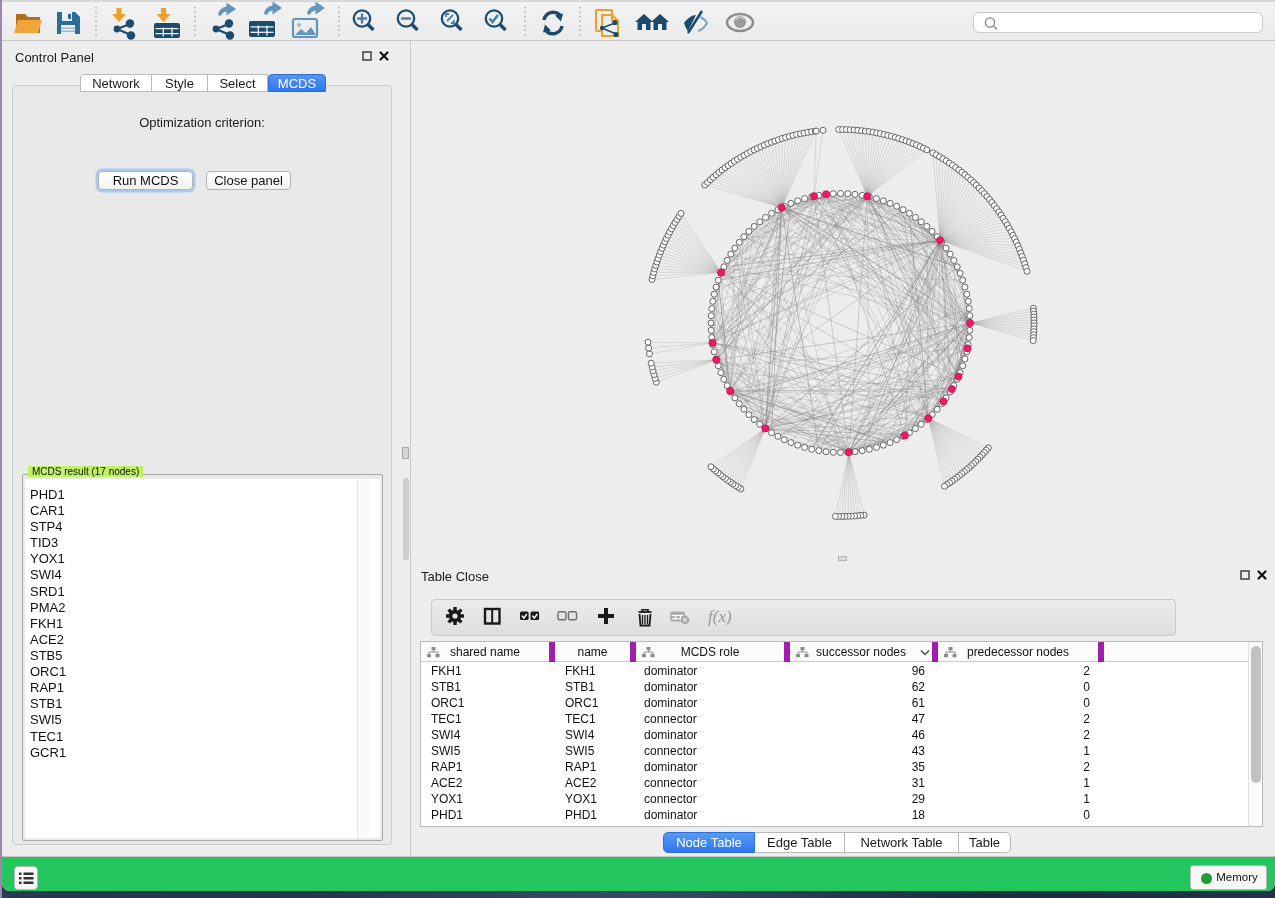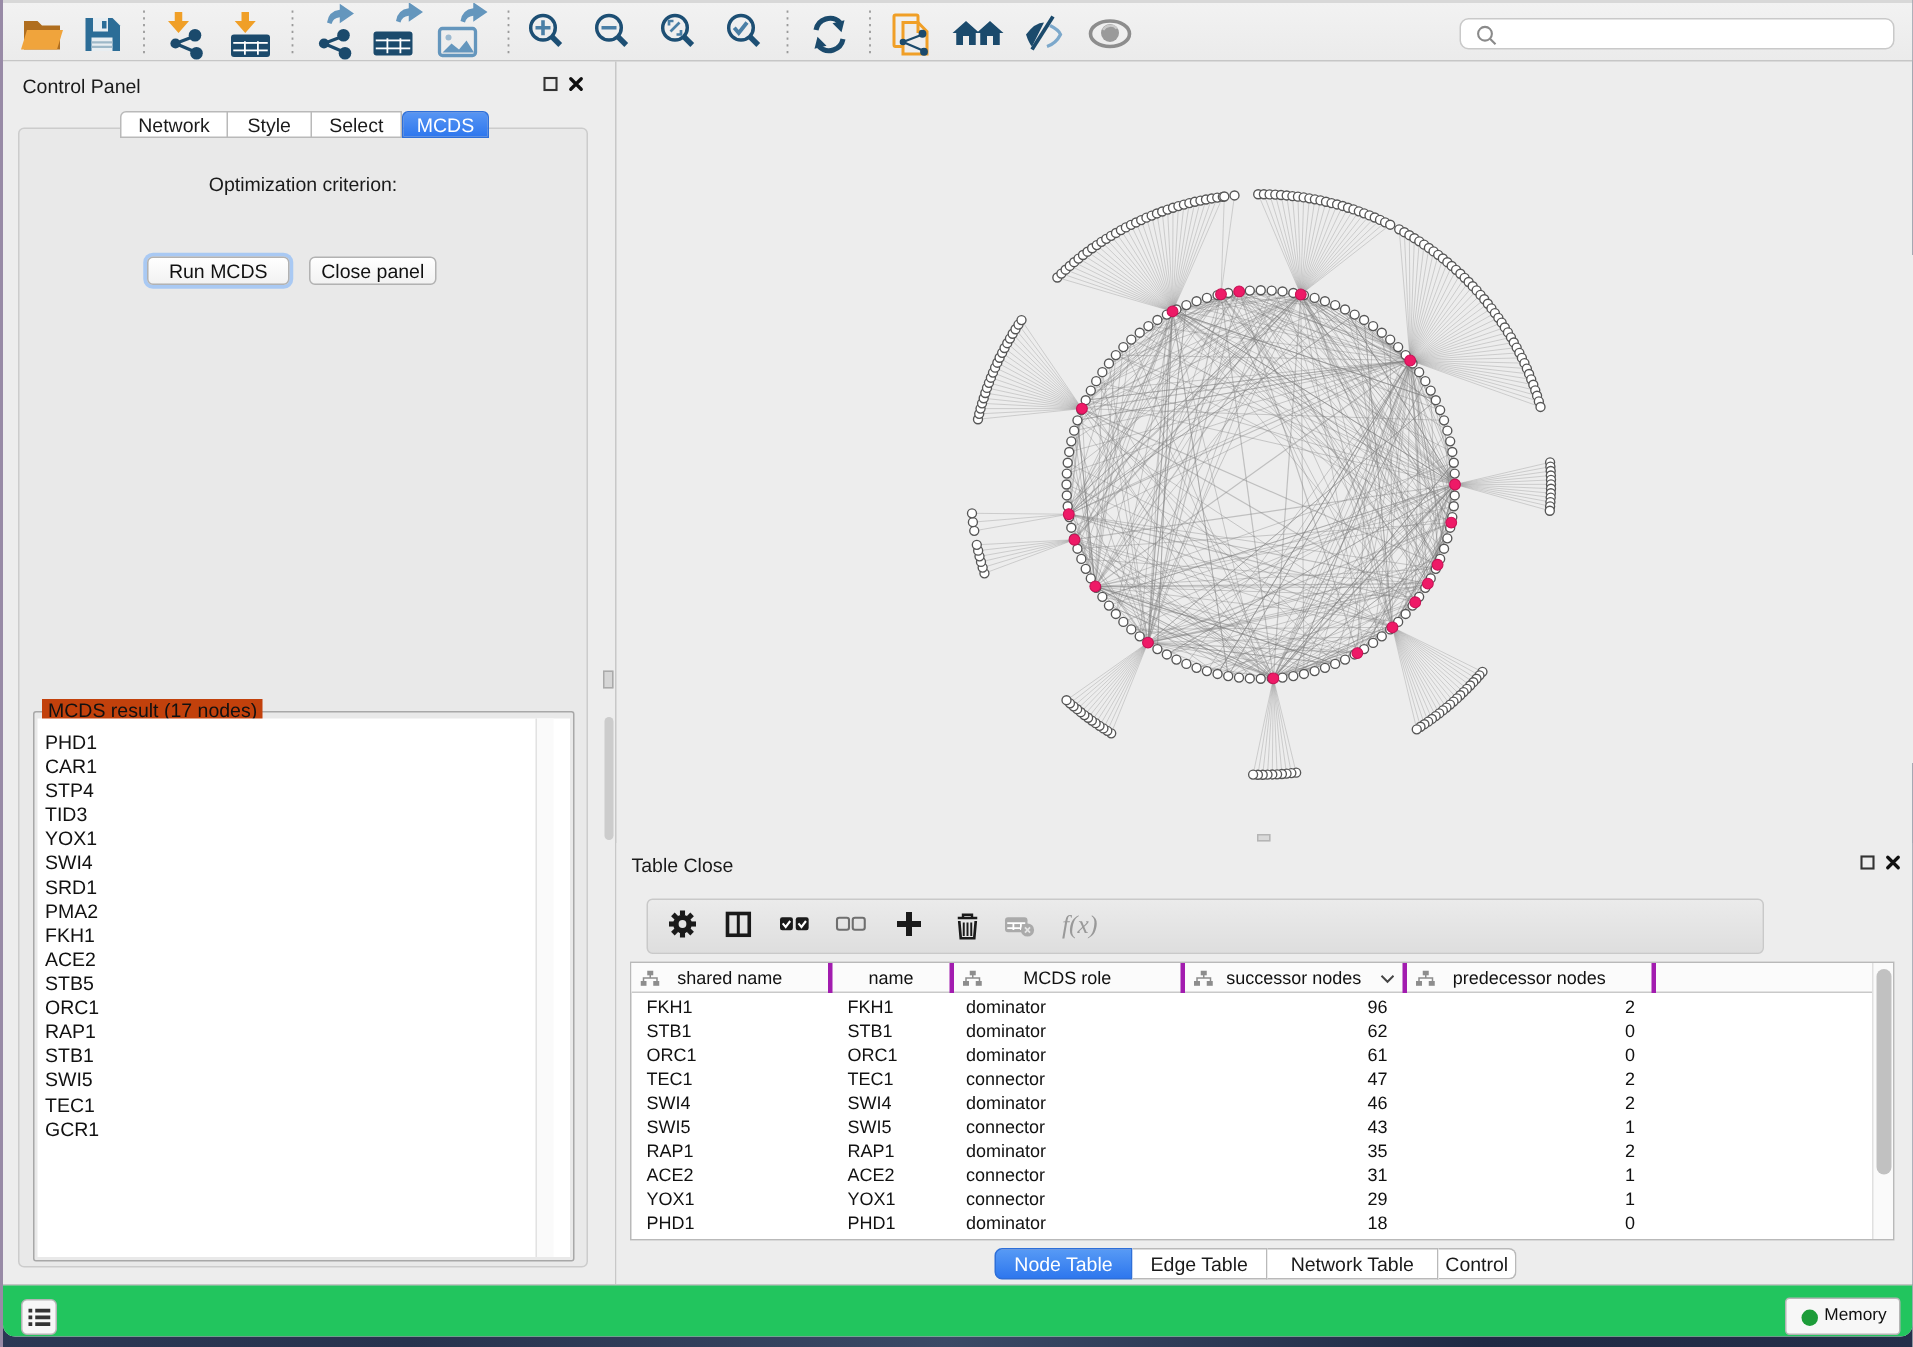--- a/index.html
+++ b/index.html
@@ -10,39 +10,39 @@
 .abs{position:absolute}
 .t13{font-size:13px;color:#1a1a1a}
 #cp{position:absolute;left:0;top:41px;width:398px;height:815px;background:#ededed}
 #cp-box{position:absolute;left:10px;top:44px;width:380px;height:760px;background:#e9e9e9;border:1px solid #cccccc;border-radius:4px}
 .tab{position:absolute;top:33px;height:18px;z-index:5;background:#fff;border:1px solid #b9b9b9;text-align:center;font-size:13px;color:#1a1a1a;line-height:18px}
 #tab-mcds{background:linear-gradient(#5795f3,#2e77ee);color:#fff;border-color:#2e6fd8;border-radius:4px 4px 0 0}
 #dropdown{position:absolute;left:34px;top:52px;width:313px;height:20px;background:#fff;border:1px solid #b2b2b2;border-radius:4px;font-size:13px;color:#111;text-align:center;line-height:18px;padding-right:20px}
 #spin{position:absolute;right:-1px;top:-1px;width:20px;height:20px;background:linear-gradient(#6aa9f8,#2e77ee);border-radius:0 4px 4px 0}
 .btn{position:absolute;top:85px;height:19px;background:linear-gradient(#ffffff,#f2f2f2);border:1px solid #b2b2b2;border-radius:4px;font-size:13px;color:#111;text-align:center;line-height:17px}
 #groupbox{position:absolute;left:9px;top:388px;width:361px;height:367px;border:1px solid #a8a8a8;border-radius:2px}
-#gb-label{position:absolute;left:5px;top:-9px;background:#c2410c;padding:0 4px;font-size:13px;color:#111}
+#gb-label{position:absolute;left:5px;top:-9px;background:#bef264;padding:0 4px;font-size:10px;color:#111}
 #gb-list{position:absolute;left:2px;top:4px;width:355px;height:359px;background:#fff}
 #gb-sb{position:absolute;right:13px;top:4px;width:12px;height:359px;background:#fafafa;border-left:1px solid #e2e2e2}
 .li{position:absolute;left:5px;font-size:13px;color:#111}
 #statusbar{position:absolute;left:0;top:856px;width:1273px;height:35px;background:#22c55e;border-top:1px solid #c4c4c4}
 #listbtn{position:absolute;left:12px;top:9px;width:24px;height:24px;background:#f7f7f7;border:1px solid #b5b5b5;border-radius:4px}
 #membtn{position:absolute;left:1188px;top:8px;width:77px;height:25px;background:#f7f7f7;border:1px solid #b5b5b5;border-radius:3px;font-size:11.5px;color:#111;line-height:23px;text-align:center;padding-left:17px}
 #memdot{position:absolute;left:10px;top:7px;width:11px;height:11px;border-radius:50%;background:#1d9c39}
 #vline{position:absolute;left:408px;top:41px;width:1px;height:815px;background:#c8c8c8}
 #netpanel{position:absolute;left:409px;top:41px;width:864px;height:514px;background:#ededed}
 #titlebar{position:absolute;left:0;top:2px;width:864px;height:21px;background:linear-gradient(#f6f6f6,#d3d3d3);border-top:1px solid #cfcfcf;border-bottom:1px solid #9d9d9d;border-radius:3px 0 0 0}
 #nettitle{position:absolute;width:100%;text-align:center;top:3px;font-size:12.5px;font-weight:bold;color:#333}
 .tl{position:absolute;top:4px;width:11px;height:11px;border-radius:50%}
 #canvas{position:absolute;left:0;top:24px;width:864px;height:490px;background:#fff}
 #tablepanel{position:absolute;left:409px;top:562px;width:864px;height:294px;background:#ededed}
 #tp-toolbar{position:absolute;left:20px;top:37px;width:745px;height:37px;background:linear-gradient(#ebebeb,#dedede);border:1px solid #c9c9c9;border-radius:4px}
 #tbl{position:absolute;left:9px;top:79px;width:843px;height:186px;background:#fff;border:1px solid #b9b9b9}
 #tbl-head{position:absolute;left:0;top:0;width:841px;height:20px;background:#fbfbfb;border-bottom:1px solid #c9c9c9}
-.th{position:absolute;top:0;height:20px;font-size:12px;color:#111;text-align:center;line-height:20px;border-right:3px solid #a21caf}
+.th{position:absolute;top:0;height:20px;font-size:12px;color:#111;text-align:center;line-height:20px;border-right:6px solid #a21caf}
 .td{position:absolute;font-size:12px;color:#111;height:16px;line-height:16px}
 .bt{position:absolute;top:270px;height:21px;background:#fff;border:1px solid #b9b9b9;font-size:13px;color:#1a1a1a;text-align:center;line-height:19px}
 #bt-node{background:linear-gradient(#579af5,#2e77ee);color:#fff;border-color:#2e6fd8;border-radius:5px 0 0 5px}
 #tbl-sb{position:absolute;right:0px;top:0px;width:14px;height:184px;background:#fafafa;border-left:1px solid #e0e0e0}
 #tbl-thumb{position:absolute;left:1.5px;top:4px;width:10px;height:137px;background:#c1c1c1;border-radius:5px}
 </style></head><body>
 <div id="wp-left"></div>
 <div id="win">
 <div id="toolbar">
       <svg class="abs" style="left:0;top:0" width="1273" height="41">
@@ -1271,21 +1271,21 @@
         <div class="td" style="left:223px;top:165px">dominator</div>
         <div class="td" style="left:369px;width:135px;top:165px;text-align:right">18</div>
         <div class="td" style="left:517px;width:152px;top:165px;text-align:right">0</div>
         <div id="tbl-sb">
           <div id="tbl-thumb"></div>
         </div>
       </div>
 <div class="bt" id="bt-node" style="left:252px;width:92px">Node Table</div>
       <div class="bt" style="left:344px;width:90px;border-left:none">Edge Table</div>
       <div class="bt" style="left:434px;width:114px;border-left:none">Network Table</div>
-      <div class="bt" style="left:548px;width:52px;border-left:none;border-radius:0 5px 5px 0">Control</div>
+      <div class="bt" style="left:548px;width:52px;border-left:none;border-radius:0 5px 5px 0">Table</div>
 </div>
 <div class="abs" style="left:836px;top:556px;width:9px;height:5px;background:#d9d9d9;border:1px solid #b5b5b5"></div>
 <div id="statusbar">
       <div id="listbtn"><svg width="22" height="22">
           <g fill="#333">
             <rect x="4" y="5.5" width="2.5" height="2.5"></rect>
             <rect x="8.5" y="5.5" width="10" height="2.5"></rect>
             <rect x="4" y="10" width="2.5" height="2.5"></rect>
             <rect x="8.5" y="10" width="10" height="2.5"></rect>
             <rect x="4" y="14.5" width="2.5" height="2.5"></rect>

